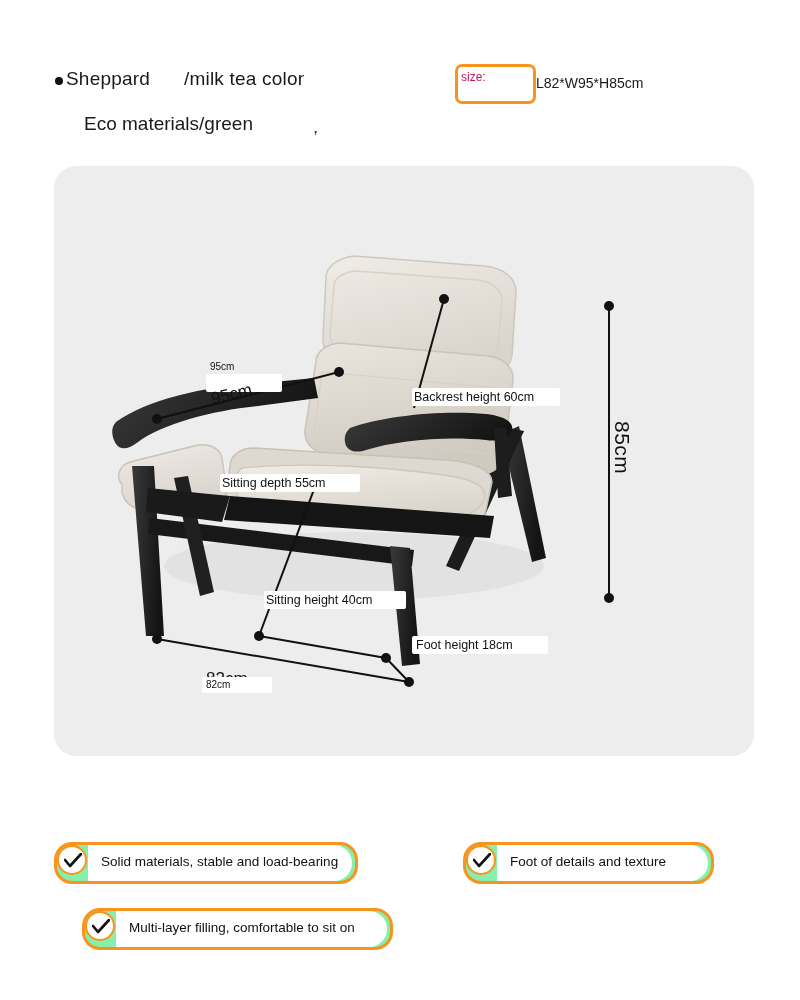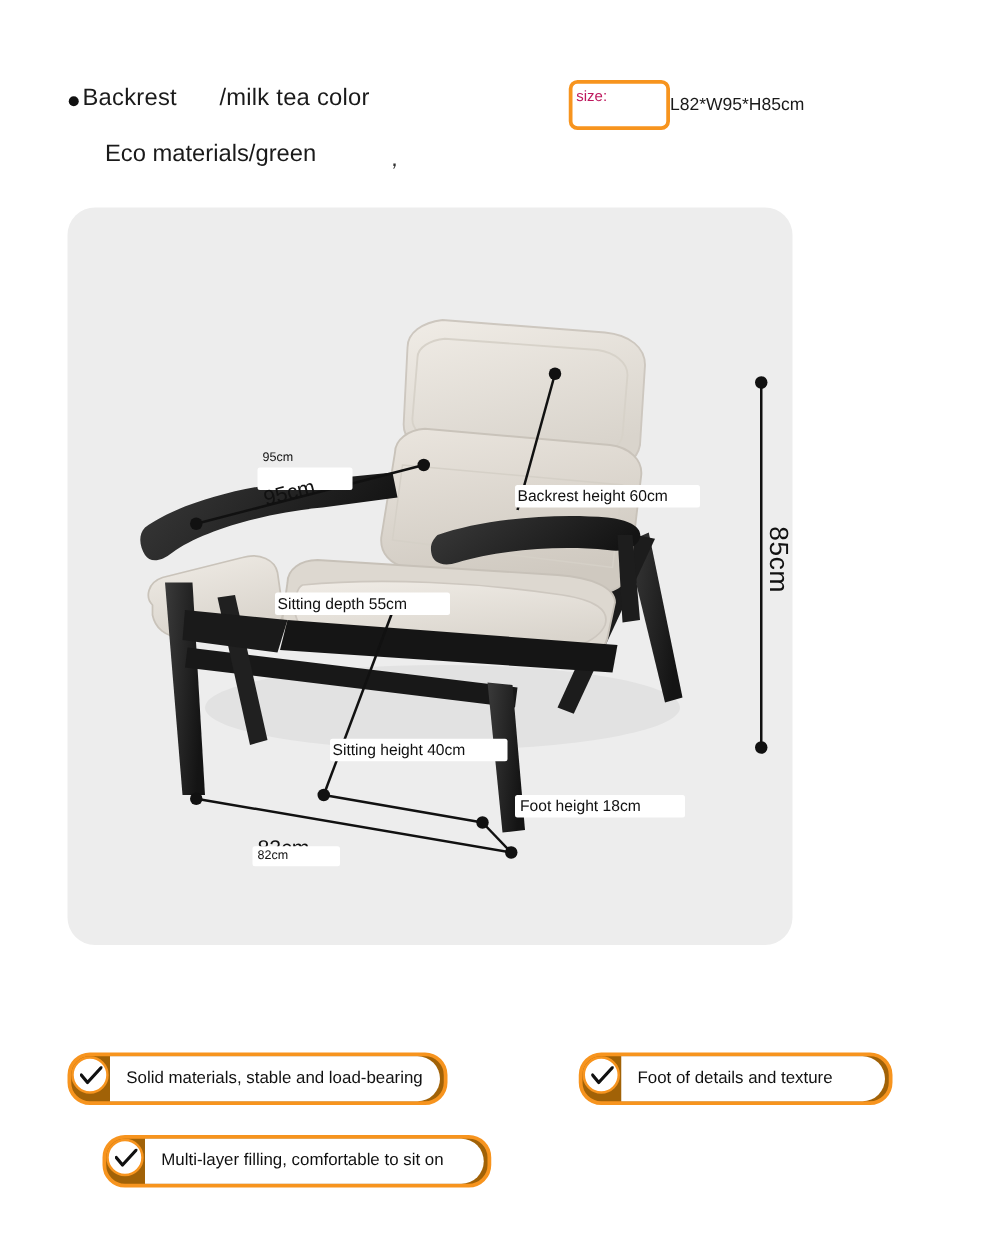--- a/index.html
+++ b/index.html
@@ -70,21 +70,21 @@
     position: absolute;
     left: 536px; top: 75px;
     font-size: 14px;
     white-space: nowrap;
   }
 
   
   .panel {
     position: absolute;
     left: 54px; top: 166px;
-    width: 580px; height: 590px;
+    width: 700px; height: 590px;
     background: #ededed;
     border-radius: 22px;
     overflow: hidden;
   }
 
   .panel svg { position:absolute; left:0; top:0; }
 
   
   .dim {
     position: absolute;
@@ -126,21 +126,21 @@
     background: #ffffff;
     border-radius: 2px;
   }
 
   
   .pill {
     position: absolute;
     height: 36px;
     border: 3px solid #F7941E;
     border-radius: 18px;
-    background: #a16207;
+    background: #86efac;
   }
   .pill-inner {
     position: absolute;
     top: 0; left: 0;
     height: 100%;
     background: #ffffff;
     border-radius: 0 18px 18px 0;
   }
   .pill-check {
     position: absolute;
@@ -160,21 +160,21 @@
     color: #111;
     white-space: nowrap;
   }
 </style>
 </head>
 <body>
 
 <div class="header">
   <div class="bullet-dot"></div>
   <div class="title-line1">
-    <span>Backrest</span><span class="gap"></span><span>/milk tea color</span>
+    <span>Sheppard</span><span class="gap"></span><span>/milk tea color</span>
   </div>
   <div class="title-line2">Eco materials/green</div>
   <div class="title-comma">，</div>
 
   <div class="size-box"></div>
   <div class="size-label">size:</div>
   <div class="size-value">L82*W95*H85cm</div>
 </div>
 
 <div class="panel">

